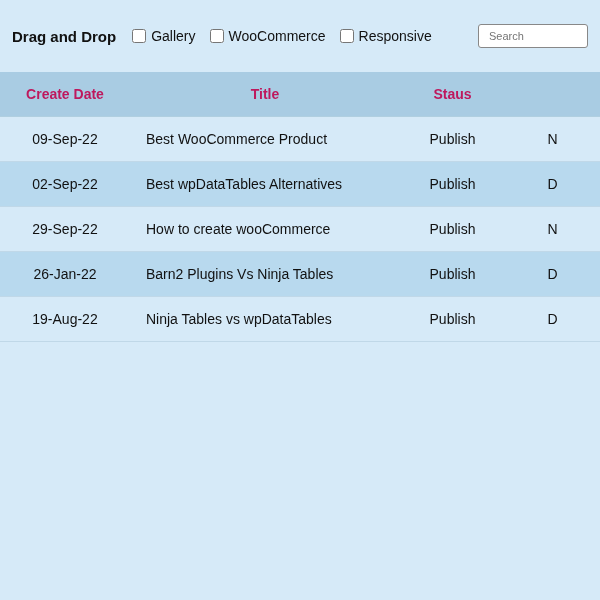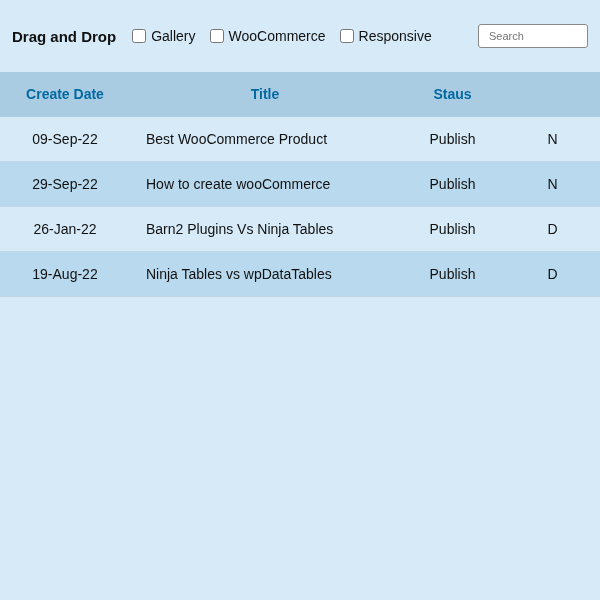--- a/index.html
+++ b/index.html
@@ -75,21 +75,21 @@
     }
 
     thead tr {
       background-color: #a9cce3;
     }
 
     thead th {
       padding: 14px 10px;
       font-size: 14px;
       font-weight: 700;
-      color: #0369a1;
+      color: #be185d;
       text-align: center;
       border-bottom: 1px solid #b0cfe0;
     }
 
     thead th:first-child {
       width: 130px;
     }
 
     thead th:nth-child(2) {
       width: 270px;
@@ -162,20 +162,26 @@
       </tr>
     </thead>
     <tbody id="table-body">
     <tr>
           <td>09-Sep-22</td>
           <td>Best WooCommerce Product</td>
           <td>Publish</td>
           <td class="col-extra">N</td>
         </tr>
         <tr>
+          <td>02-Sep-22</td>
+          <td>Best wpDataTables Alternatives</td>
+          <td>Publish</td>
+          <td class="col-extra">D</td>
+        </tr>
+        <tr>
           <td>29-Sep-22</td>
           <td>How to create wooCommerce</td>
           <td>Publish</td>
           <td class="col-extra">N</td>
         </tr>
         <tr>
           <td>26-Jan-22</td>
           <td>Barn2 Plugins Vs Ninja Tables</td>
           <td>Publish</td>
           <td class="col-extra">D</td>

